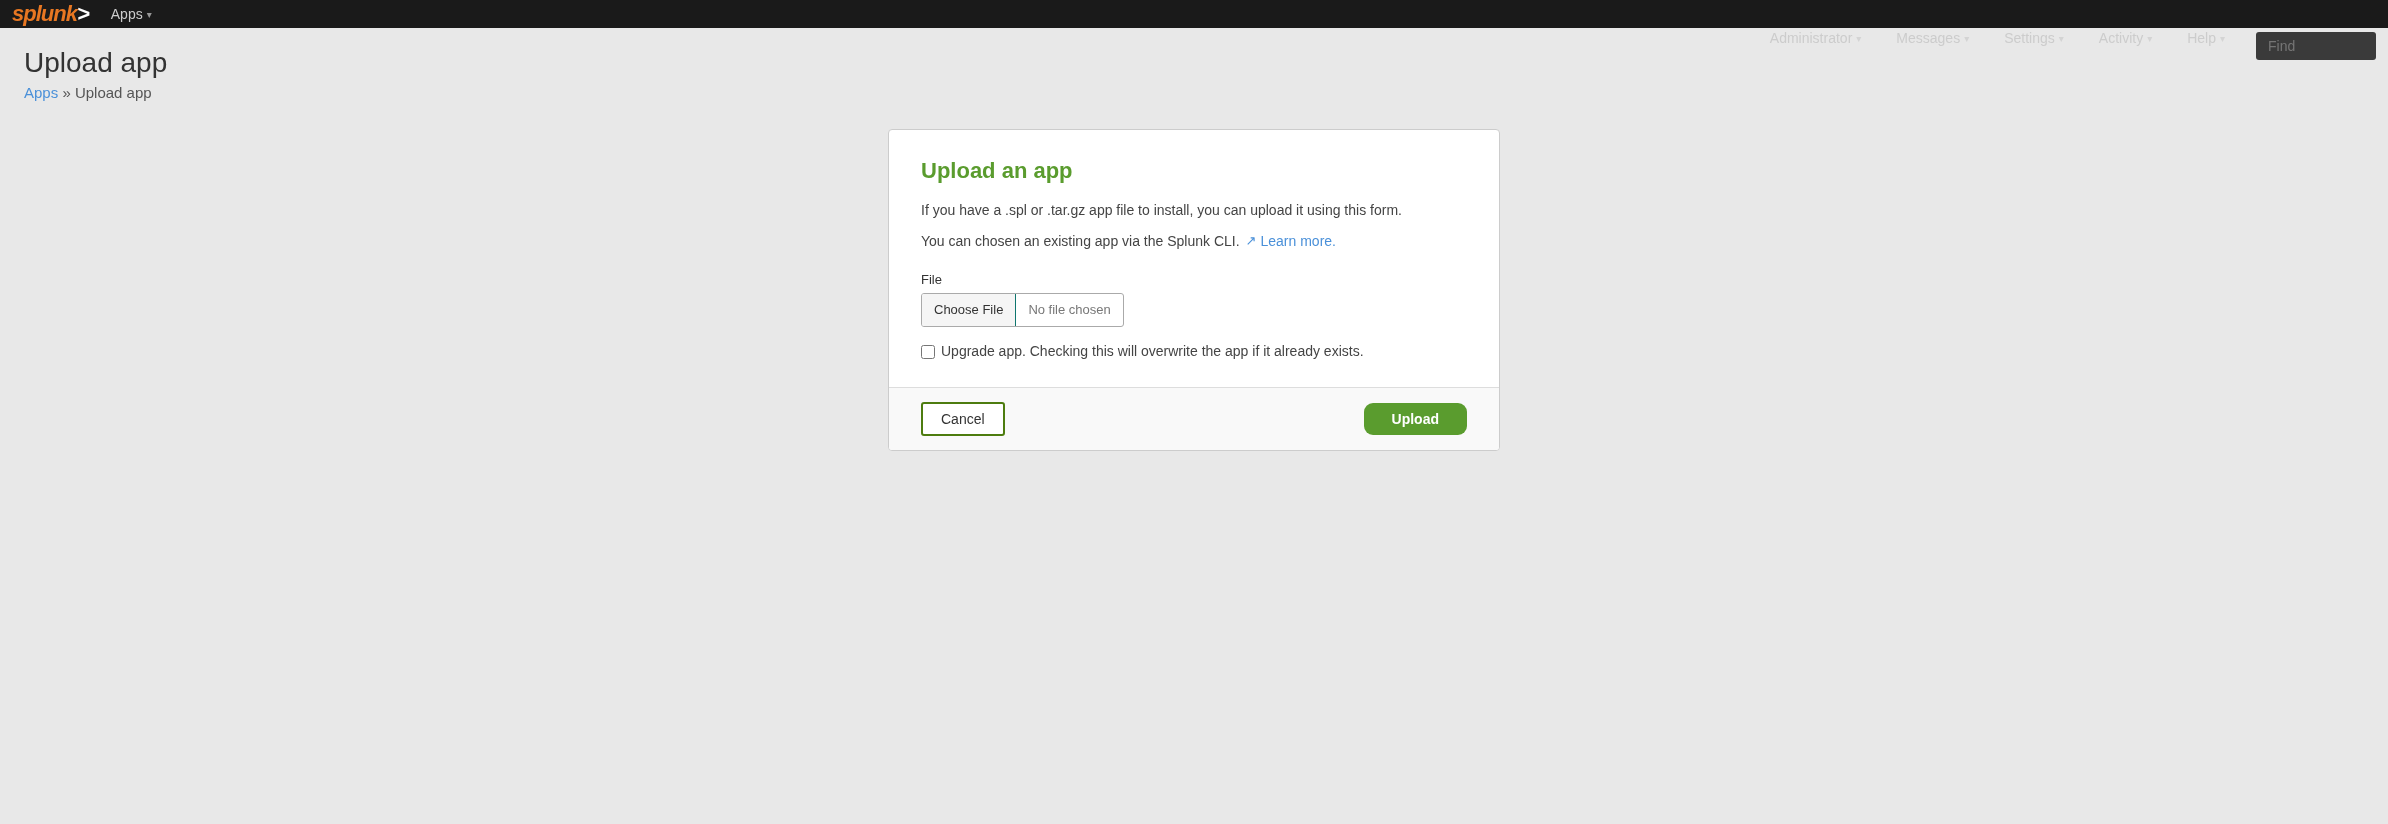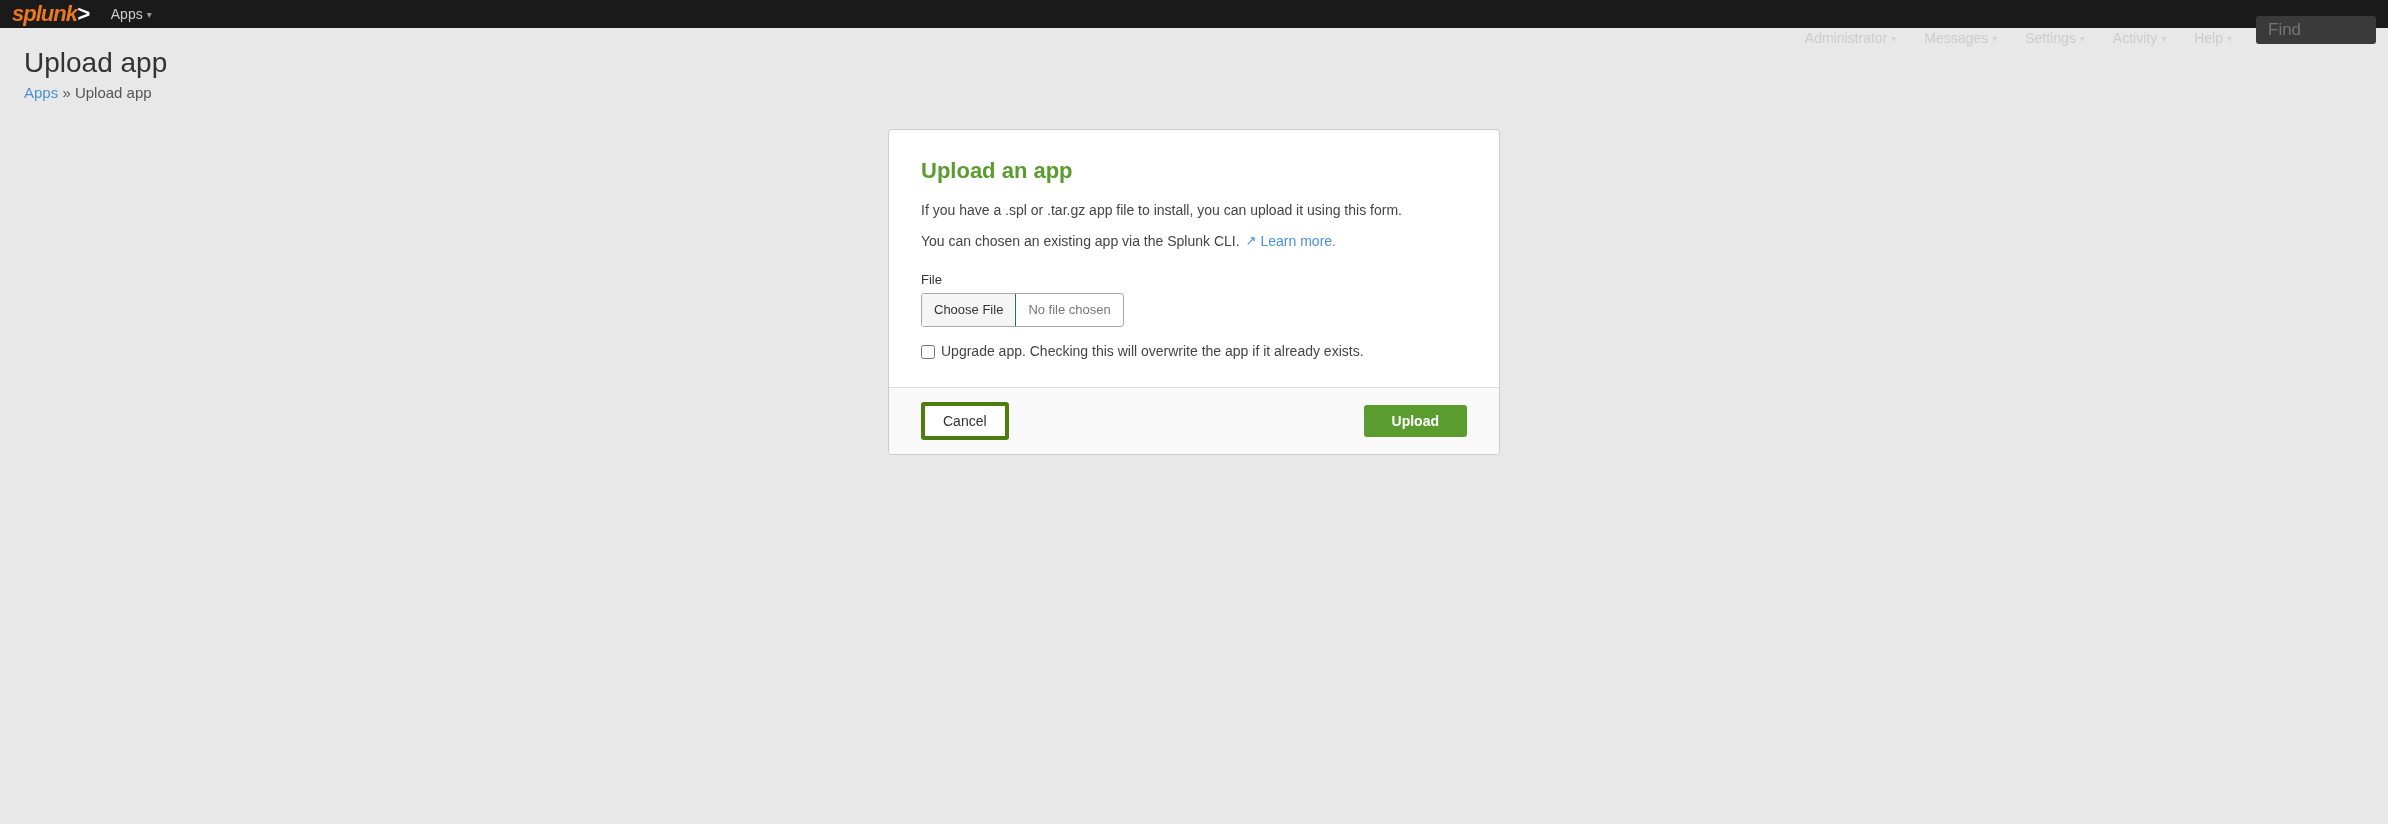--- a/index.html
+++ b/index.html
@@ -40,32 +40,32 @@
       height: 44px;
       display: flex;
       align-items: center;
       gap: 4px;
       cursor: pointer;
       white-space: nowrap;
     }
     .nav-right {
       margin-left: auto;
       display: flex;
-      align-items: flex-start;
-      gap: 0;
+      align-items: flex-end;
+      gap: 7px;
       margin-top: 48px;
     }
     .nav-find {
       background: #3a3a3a;
       border: none;
       color: #a3a3a3;
       padding: 4px 12px;
       height: 28px;
       border-radius: 3px;
-      font-size: 17px;
+      font-size: 14px;
       outline: none;
       width: 120px;
       margin-left: 10px;
     }
     .chevron {
       font-size: 10px;
       opacity: 0.7;
     }
 
     
@@ -194,32 +194,32 @@
     .card-footer {
       border-top: 1px solid #ddd;
       padding: 14px 32px;
       display: flex;
       align-items: center;
       justify-content: space-between;
       background: #f9f9f9;
     }
     .cancel-btn {
       background: white;
-      border: 4px solid #4d7c0f;
+      border: 2px solid #4d7c0f;
       border-radius: 3px;
       padding: 7px 18px;
       font-size: 14px;
       color: #333;
       cursor: pointer;
       text-align: right;
     }
     .upload-btn {
       background: #5a9c2e;
       border: none;
-      border-radius: 3px;
+      border-radius: 9px;
       padding: 8px 28px;
       font-size: 14px;
       font-weight: 600;
       color: white;
       cursor: pointer;
     }
   </style>
 </head>
 <body>
 

